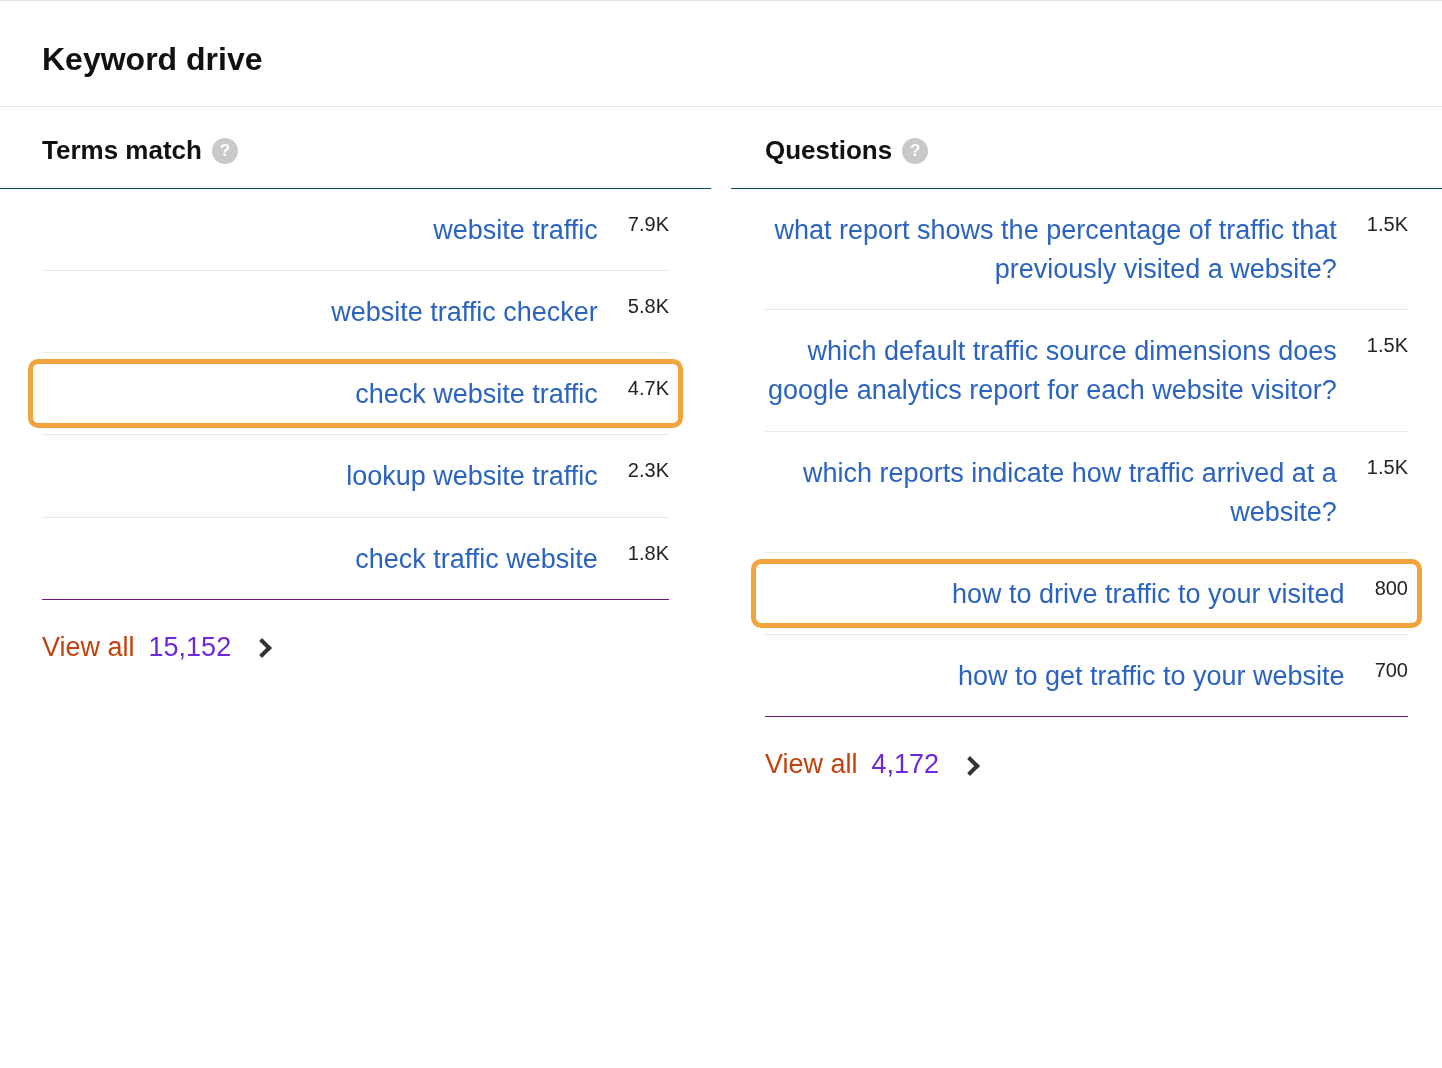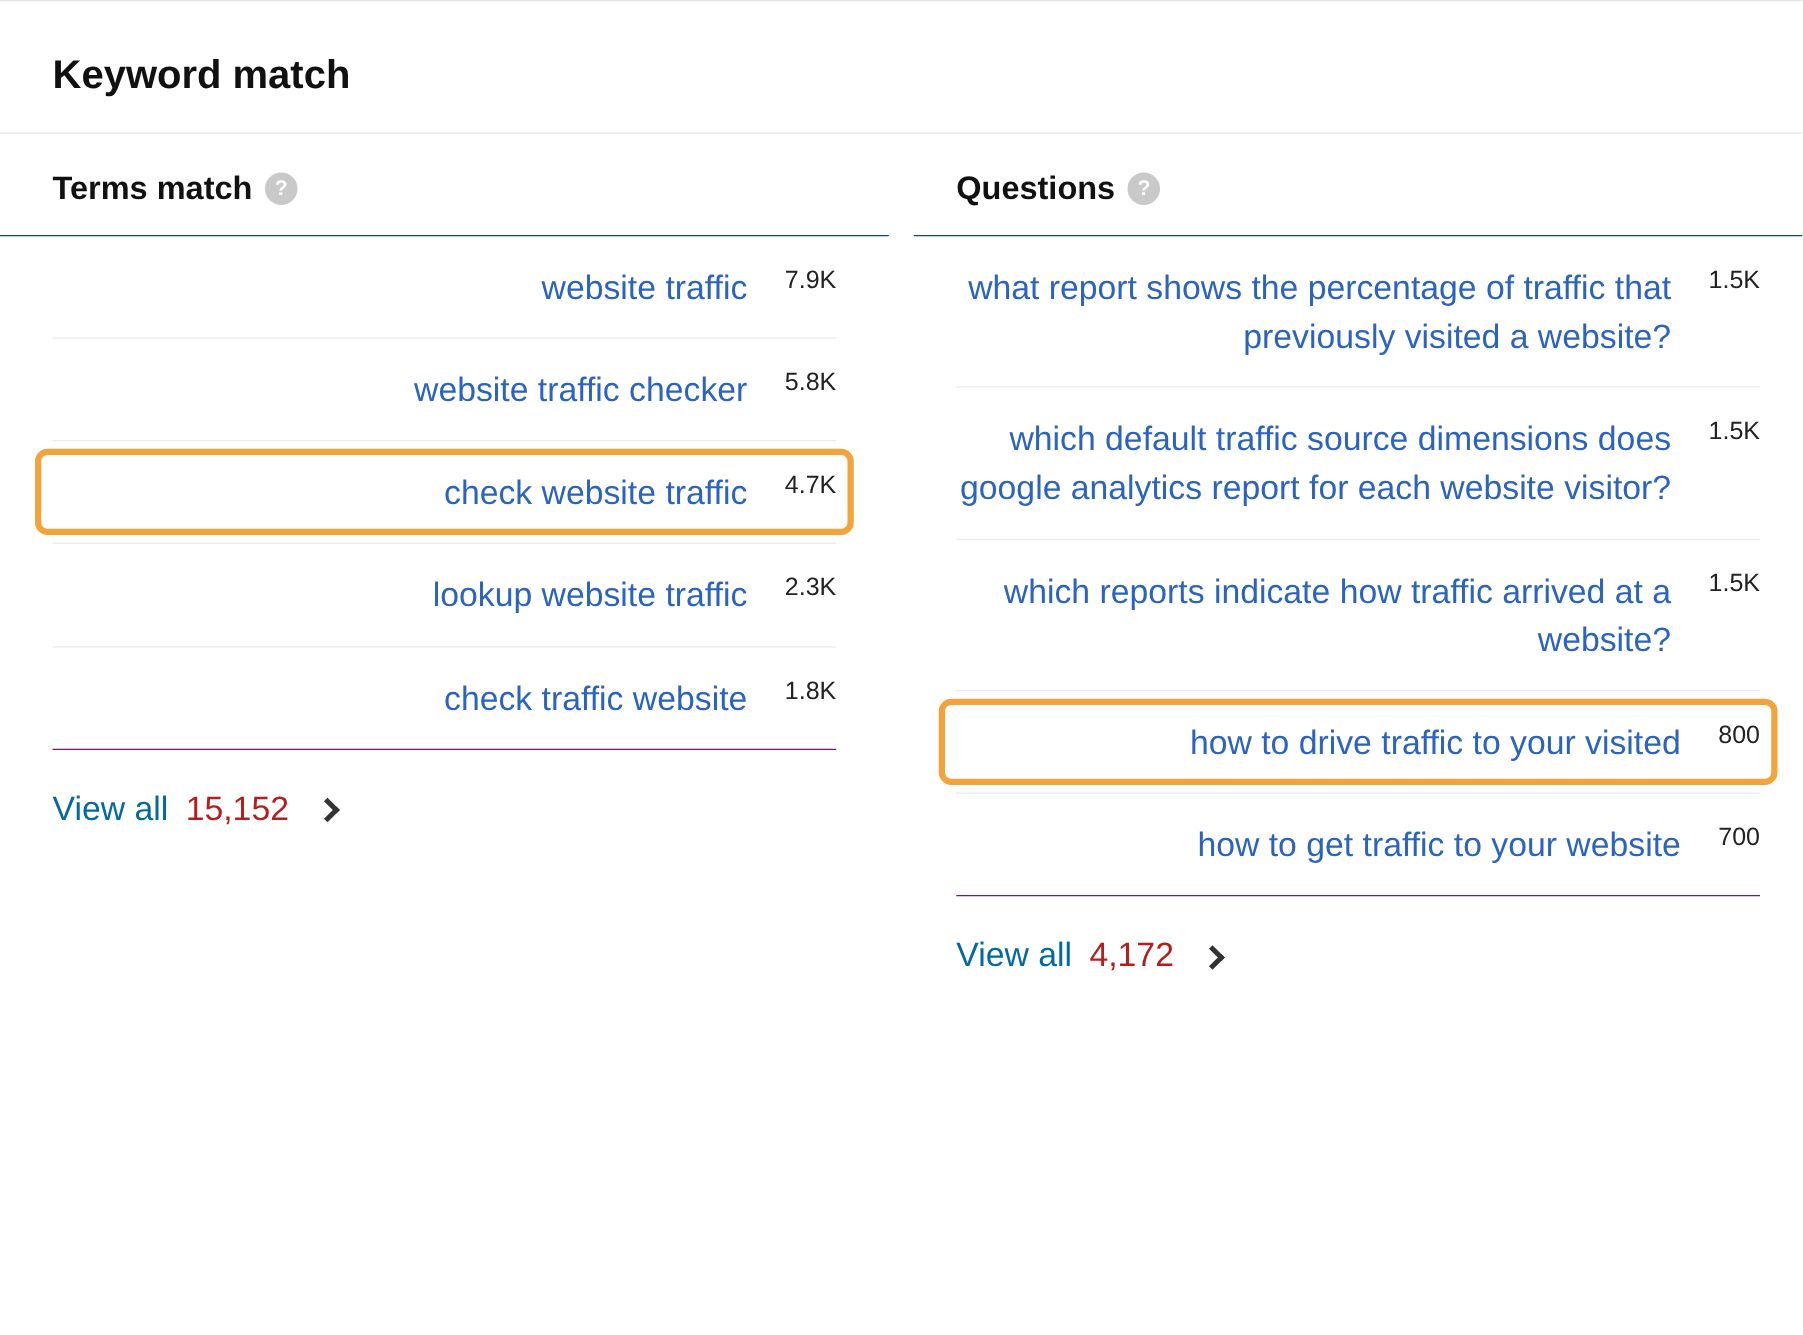--- a/index.html
+++ b/index.html
@@ -97,37 +97,37 @@
   .view-all {
     display: flex;
     align-items: center;
     gap: 14px;
     padding: 32px 0 0 0;
     font-size: 27px;
     cursor: pointer;
   }
   .col-left .view-all { padding-left: 42px; }
   .col-right .view-all { padding-left: 34px; }
-  .view-all-label { color: #0369a1; }
-  .view-all-count { color: #b91c1c; }
+  .view-all-label { color: #c2410c; }
+  .view-all-count { color: #6d28d9; }
   .chev {
     width: 14px;
     height: 14px;
     border-right: 4px solid #333;
     border-bottom: 4px solid #333;
     transform: rotate(-45deg);
     margin-left: 10px;
     margin-top: 2px;
   }
 </style>
 </head>
 <body>
 
 <div class="panel">
-  <h2 class="panel-title">Keyword match</h2>
+  <h2 class="panel-title">Keyword drive</h2>
 
   <div class="columns">
 
     <div class="col col-left">
       <div class="col-header">
         <span class="col-header-label">Terms match</span>
         <span class="help-icon">?</span>
       </div>
       <div class="rows" id="terms-rows">
           <div class="row">

